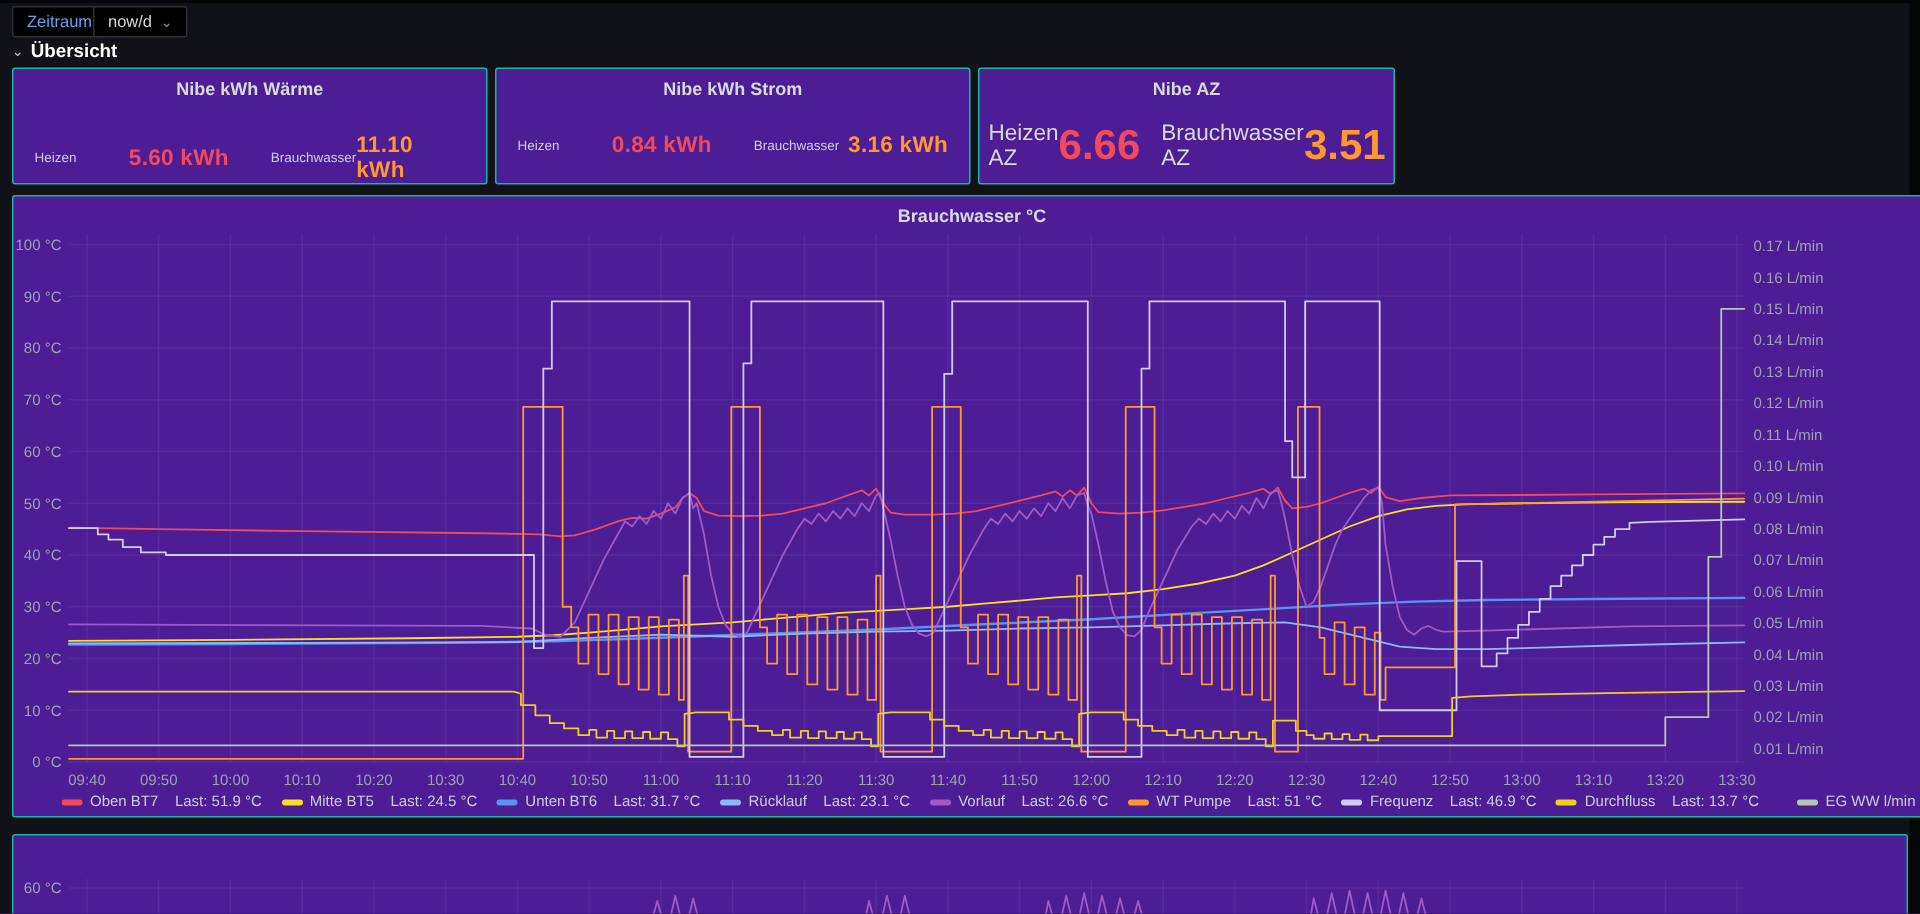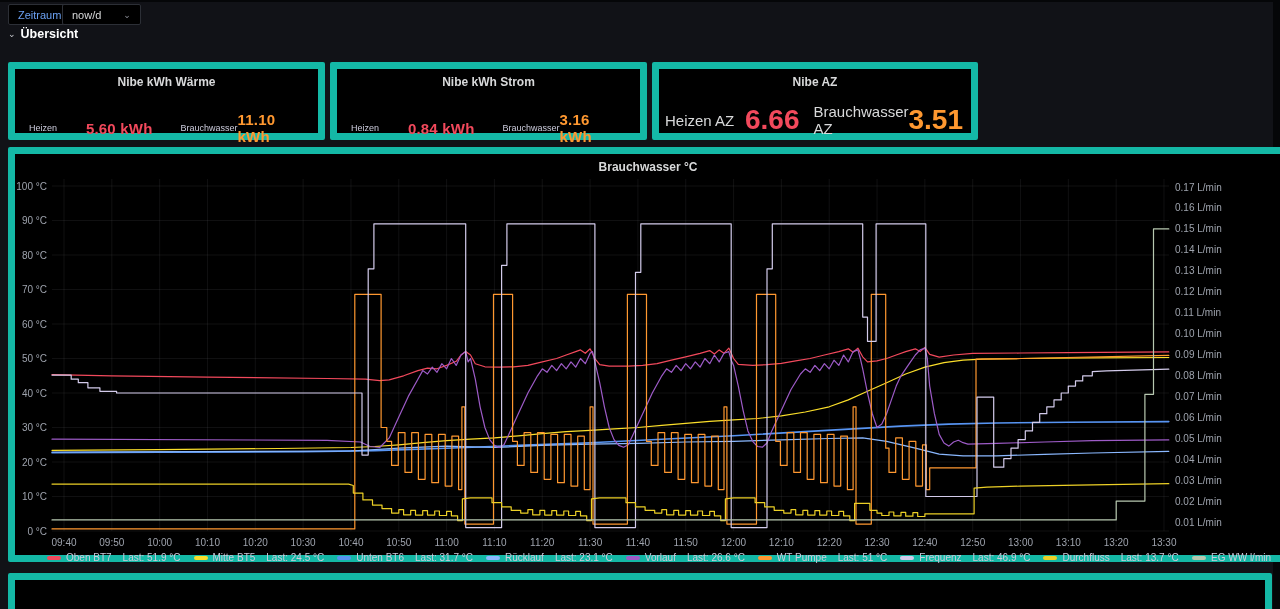--- a/index.html
+++ b/index.html
@@ -13,44 +13,43 @@
   #edge-right{top:0;right:0;width:7px;height:609px;}
 
   
   .tbtn{
     position:absolute;top:4px;height:21px;box-sizing:border-box;
     background:#000000;border:1px solid #2c2f36;border-radius:2px;
     font-size:11px;display:flex;align-items:center;padding:0 9px;cursor:pointer;
     white-space:nowrap;
   }
   #btn-zeitraum{left:8px;color:#6ba0f2;}
-  #btn-range{left:62px;color:#d8d9da;gap:22px;}
+  #btn-range{left:62px;color:#d8d9da;gap:6px;}
   #btn-range .caret{color:#8e9099;font-size:9px;}
 
   
   .section-header{
     position:absolute;left:8px;top:26px;height:16px;display:flex;align-items:center;gap:5px;
     color:#ffffff;font-size:12.5px;font-weight:700;cursor:pointer;
   }
   .section-header .chev{font-size:9px;color:#c7c8cd;font-weight:400;}
 
   .panel{
-    position:absolute;background:#000000;border:7px solid #14b8a6;border-radius:2px;
+    position:absolute;background:#4c1d95;border:1px solid #14b8a6;border-radius:2px;
     box-sizing:border-box;
-    margin-top:17px;
   }
   .panel-title{
     text-align:center;font-size:12px;font-weight:600;color:#d8d9da;padding-top:6px;
     white-space:nowrap;
   }
 
   
   #panel-waerme{left:8px;top:45px;width:317px;height:78px;}
   #panel-strom{left:330px;top:45px;width:317px;height:78px;}
-  #panel-az{left:652px;top:45px;width:326px;height:78px;}
+  #panel-az{left:652px;top:45px;width:278px;height:78px;}
   .kwh-row{position:absolute;left:0;right:0;top:42px;display:flex;}
   .kwh-cell{flex:1;display:flex;justify-content:space-between;align-items:center;padding:0 14px;}
   .kwh-label{font-size:9px;color:#ccccdc;}
   .kwh-value{font-size:15px;font-weight:700;letter-spacing:.2px;}
   .az-row{position:absolute;left:0;right:0;top:34px;display:flex;}
   .az-cell{flex:1;display:flex;justify-content:space-between;align-items:center;padding:0 8px 0 6px;}
   .az-label{font-size:15px;color:#d8d9da;}
   .az-value{font-size:28px;font-weight:700;}
   .red{color:#f2495c;}
   .orange{color:#ff9830;}

